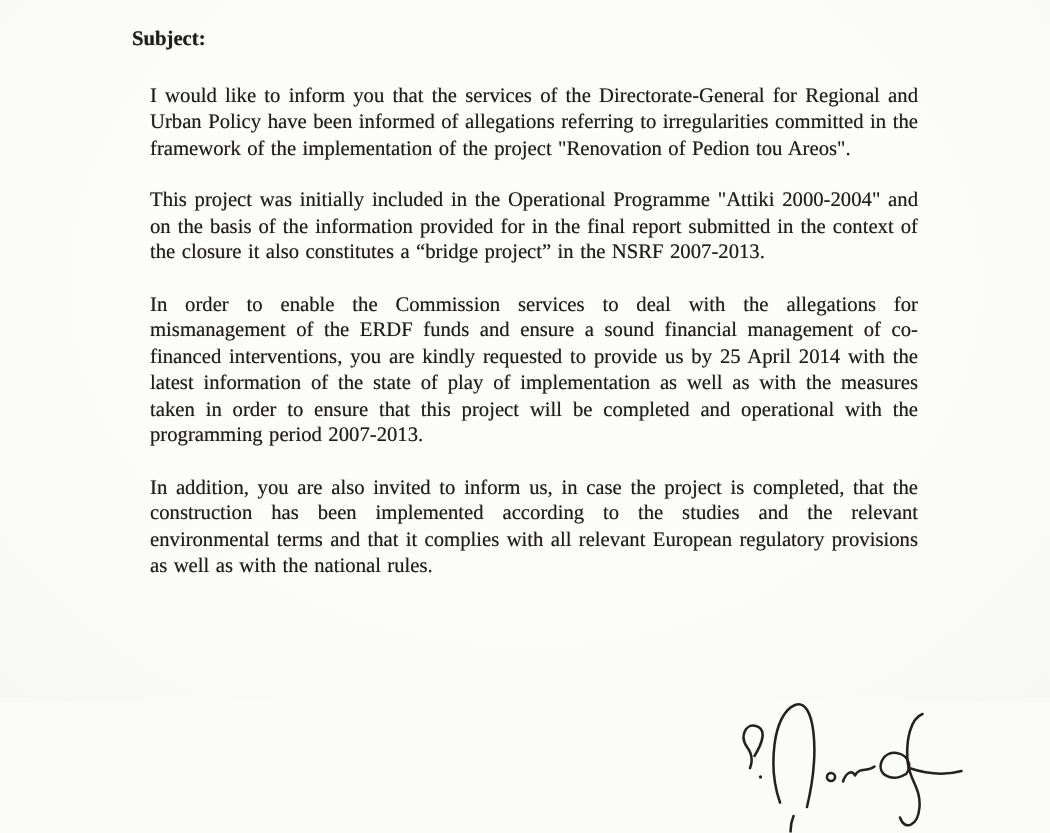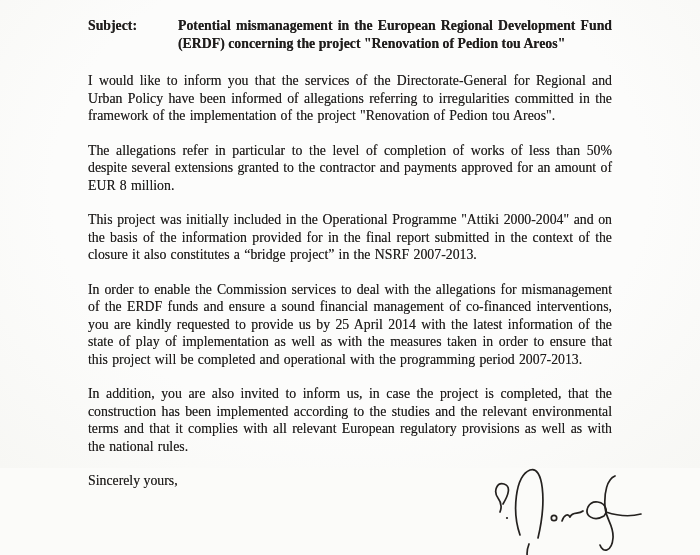--- a/index.html
+++ b/index.html
@@ -40,21 +40,21 @@
     font-weight: 700;
     font-size: 13.8px;
     line-height: 17.5px;
     text-align: justify;
     text-shadow: 0 0 0.6px rgba(25,22,20,.7);
   }
   .para {
     font-size: 13.8px;
     line-height: 17.5px;
     text-align: justify;
-    margin: 0 0 17px 0;
+    margin: 0 0 17px 12px;
     text-shadow: 0 0 0.45px rgba(30,27,25,.6);
     word-spacing: 0.06em;
   }
   .closing {
     font-size: 13.8px;
     line-height: 17.5px;
     margin-top: 1px;
     text-shadow: 0 0 0.45px rgba(30,27,25,.6);
   }
   .signature {
@@ -69,35 +69,32 @@
     display: block;
   }
 </style>
 </head>
 <body>
 
 <div class="page">
 
   <div class="subject-row">
     <div class="subject-label">Subject:</div>
-    <div class="subject-text">Potential mismanagement in the European Regional Development Fund (ERDF) concerning the project "Renovation of Pedion tou Areos"</div>
   </div>
 
   <p class="para">I would like to inform you that the services of the Directorate-General for Regional and Urban Policy have been informed of allegations referring to irregularities committed in the framework of the implementation of the project "Renovation of Pedion tou Areos".</p>
 
-  <p class="para">The allegations refer in particular to the level of completion of works of less than 50% despite several extensions granted to the contractor and payments approved for an amount of EUR 8 million.</p>
 
   <p class="para">This project was initially included in the Operational Programme "Attiki 2000-2004" and on the basis of the information provided for in the final report submitted in the context of the closure it also constitutes a “bridge project” in the NSRF 2007-2013.</p>
 
 
   <p class="para">In order to enable the Commission services to deal with the allegations for mismanagement of the ERDF funds and ensure a sound financial management of co-financed interventions, you are kindly requested to provide us by 25 April 2014 with the latest information of the state of play of implementation as well as with the measures taken in order to ensure that this project will be completed and operational with the programming period 2007-2013.</p>
 
   <p class="para">In addition, you are also invited to inform us, in case the project is completed, that the construction has been implemented according to the studies and the relevant environmental terms and that it complies with all relevant European regulatory provisions as well as with the national rules.</p>
 
-  <div class="closing">Sincerely yours,</div>
 
 </div>
 
 <div class="signature">
   <svg viewBox="0 0 185 100" width="185" height="100" aria-hidden="true">
     <g fill="none" stroke="#24211f" stroke-width="1.7" stroke-linecap="round" stroke-linejoin="round">
 
       <path d="M25 44 C31 34 33 26 26 24 C19 22 15 31 20 38 C23 42 24 47 22 52"></path>
       <circle cx="29" cy="58" r="1.1" fill="#24211f" stroke="none"></circle>
 

